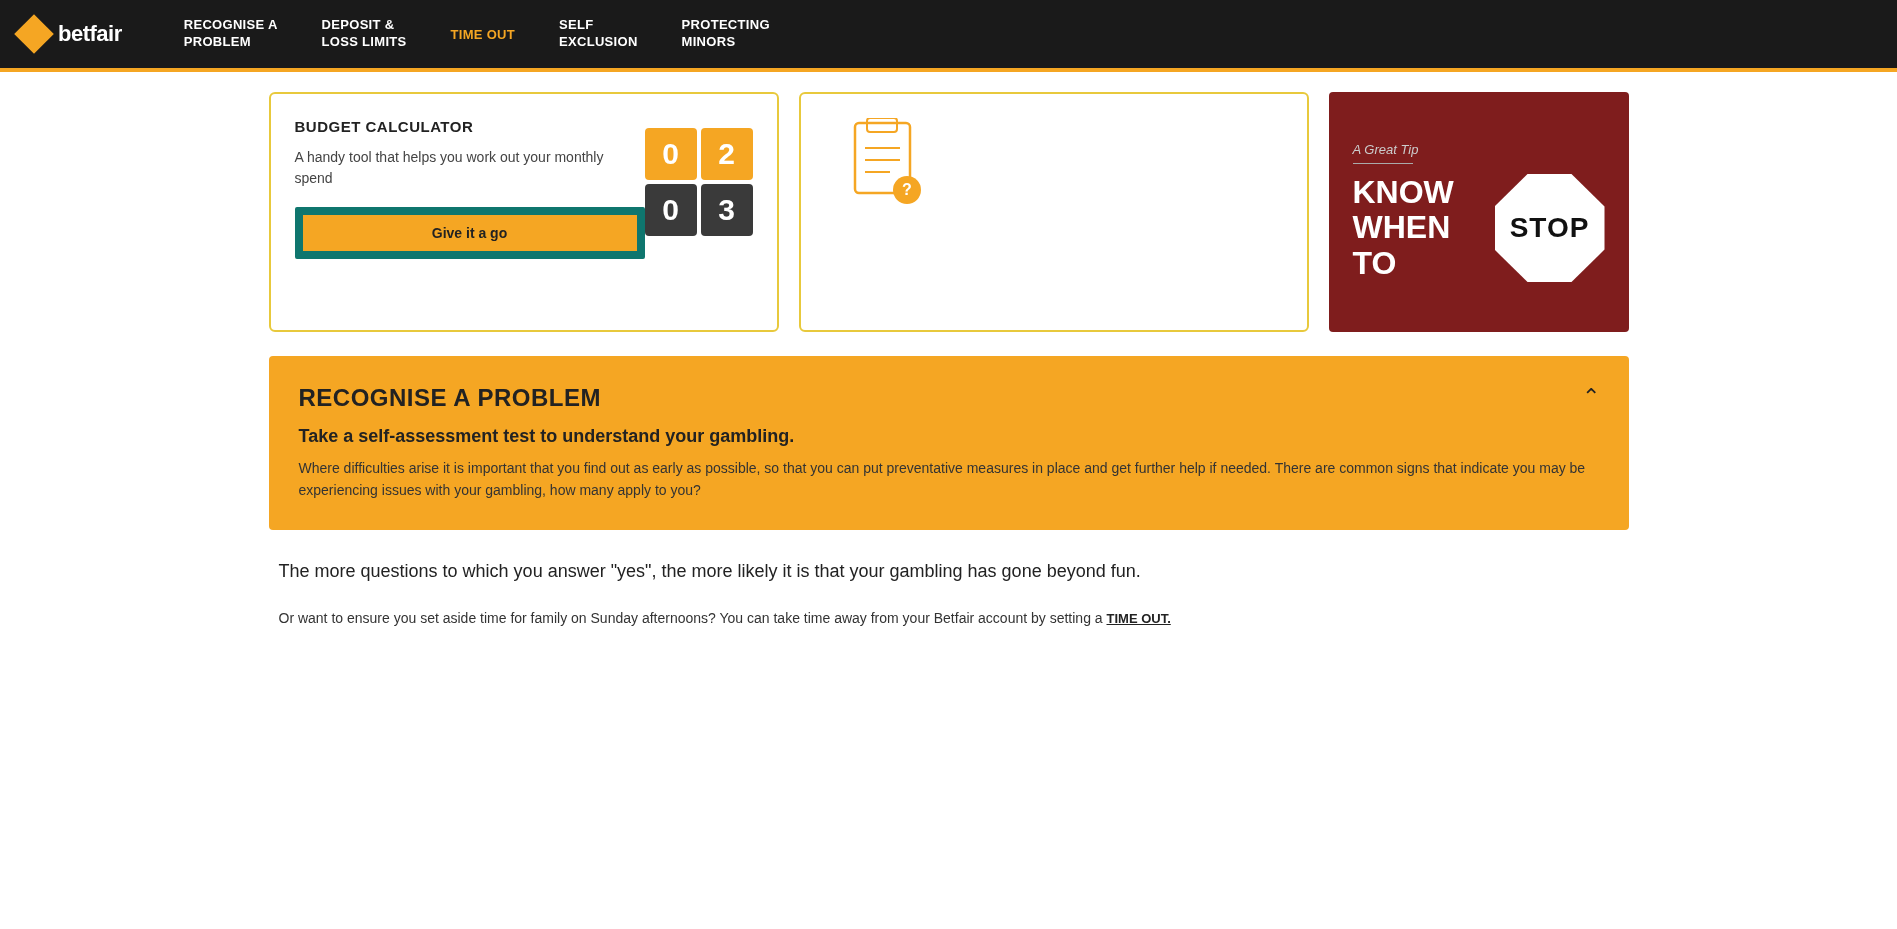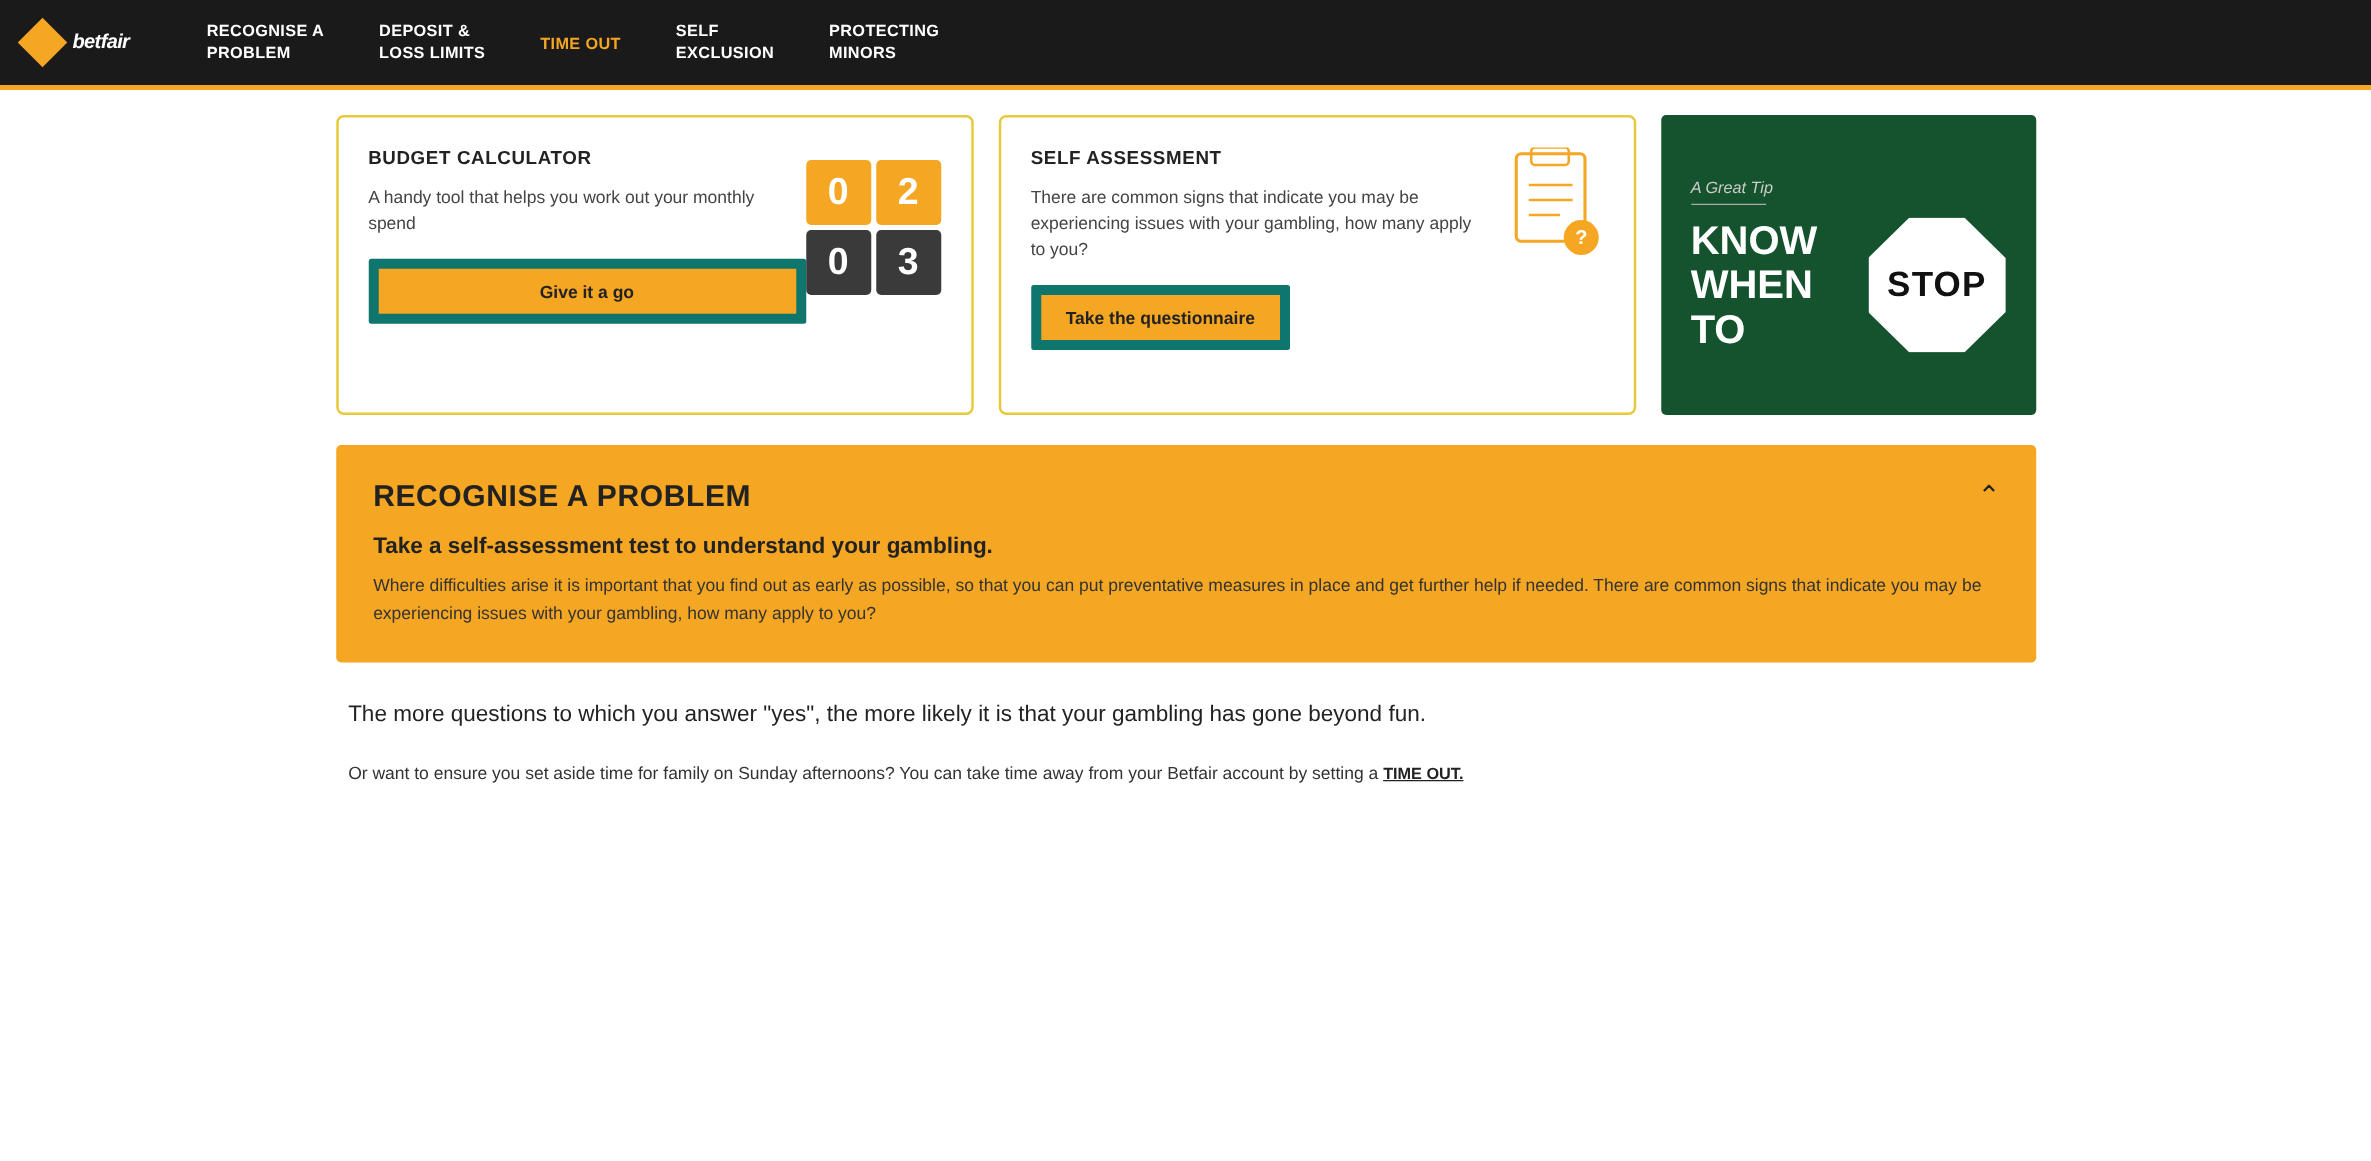--- a/index.html
+++ b/index.html
@@ -22,24 +22,23 @@
     }
     .logo-diamond {
       width: 28px; height: 28px;
       background: #f5a623;
       transform: rotate(45deg);
       margin-right: 10px;
       position: relative;
     }
     .logo-text {
       color: #fff;
-      font-size: 16px;
+      font-size: 22px;
       font-weight: bold;
       letter-spacing: -0.5px;
-      font-style: italic;
     }
     .nav-items {
       display: flex;
       gap: 0;
       list-style: none;
       height: 100%;
     }
     .nav-item {
       display: flex;
       align-items: center;
@@ -154,21 +153,21 @@
     }
     .questionnaire-icon {
       width: 80px;
       height: 90px;
     }
 
     
     .stop-banner {
       width: 300px;
       min-width: 300px;
-      background: #14532d;
+      background: #7f1d1d;
       display: flex;
       flex-direction: column;
       align-items: flex-start;
       justify-content: center;
       padding: 30px 24px;
       flex-shrink: 0;
       border-radius: 4px;
     }
     .stop-tip {
       color: #ccc;
@@ -322,25 +321,20 @@
         </div>
         <div class="digit-row">
           <div class="digit-box digit-dark">0</div>
           <div class="digit-box digit-dark">3</div>
         </div>
       </div>
     </div>
 
     <div class="card">
       <div class="self-card-inner">
-        <div class="self-left">
-          <div class="card-title">SELF ASSESSMENT</div>
-          <div class="card-desc">There are common signs that indicate you may be experiencing issues with your gambling, how many apply to you?</div>
-          <button class="card-btn">Take the questionnaire</button>
-        </div>
         <div class="self-right">
           <svg class="questionnaire-icon" viewBox="0 0 80 90" fill="none" xmlns="http://www.w3.org/2000/svg">
             <rect x="10" y="5" width="55" height="70" rx="4" stroke="#f5a623" stroke-width="2.5" fill="none"></rect>
             <rect x="22" y="0" width="30" height="14" rx="3" fill="none" stroke="#f5a623" stroke-width="2"></rect>
             <line x1="20" y1="30" x2="55" y2="30" stroke="#f5a623" stroke-width="2"></line>
             <line x1="20" y1="42" x2="55" y2="42" stroke="#f5a623" stroke-width="2"></line>
             <line x1="20" y1="54" x2="45" y2="54" stroke="#f5a623" stroke-width="2"></line>
             <circle cx="62" cy="72" r="14" fill="#f5a623"></circle>
             <text x="62" y="77" text-anchor="middle" font-size="16" font-weight="bold" fill="#fff">?</text>
           </svg>

